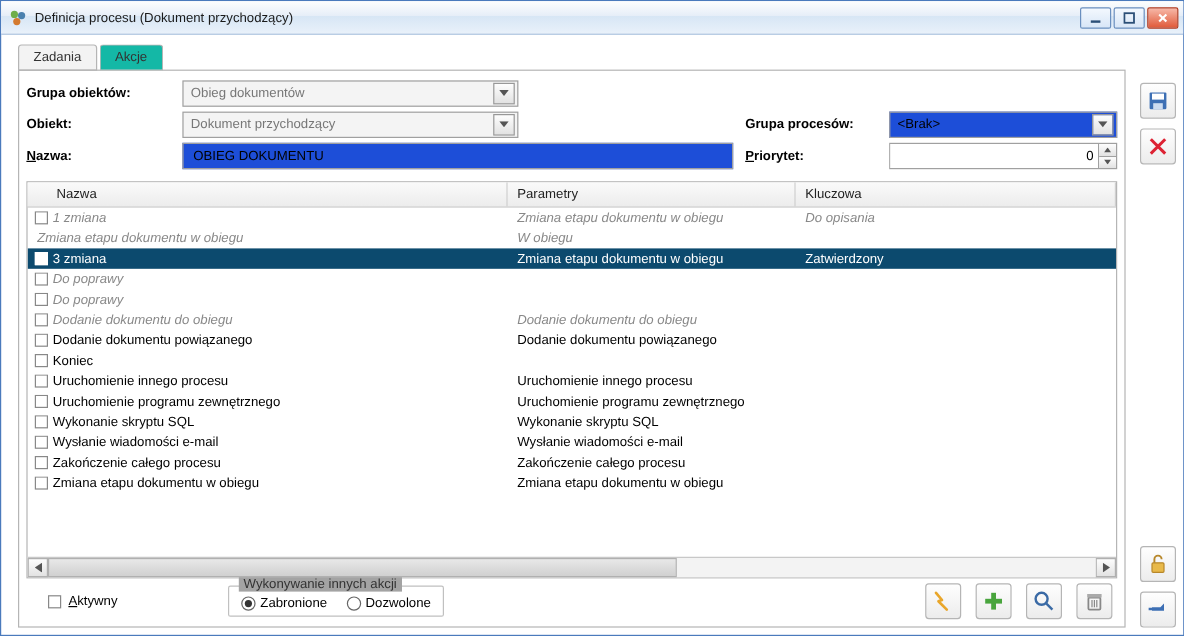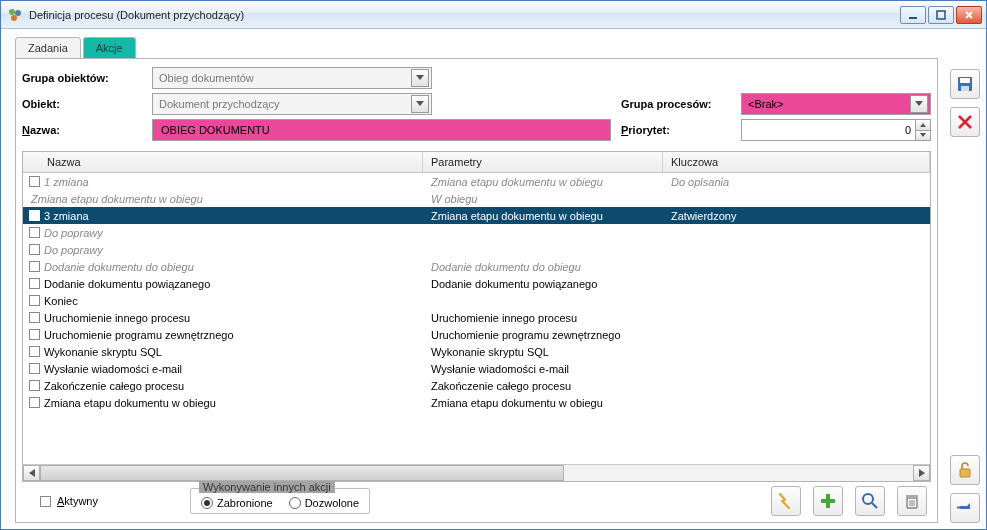--- a/index.html
+++ b/index.html
@@ -90,21 +90,21 @@
     row-gap: 4px;
     column-gap: 10px;
     align-items: center;
     margin-bottom: 4px;
   }
   .form-label { font-weight: bold; }
   .underline { text-decoration: underline; }
   .combo, .textinput {
     height: 22px;
     border: 1px solid #a0a0a0;
-    background: #ec4899;
+    background: #1d4ed8;
     display: flex;
     align-items: center;
     padding: 0 2px 0 6px;
     color: #555;
   }
   .combo .arrow {
     width: 18px; height: 18px;
     border: 1px solid #989898;
     background: linear-gradient(#fdfdfd, #e2e2e2);
     display: flex; align-items: center; justify-content: center;

